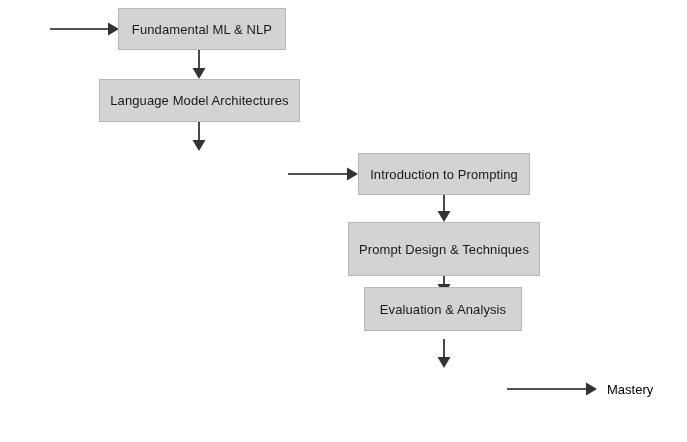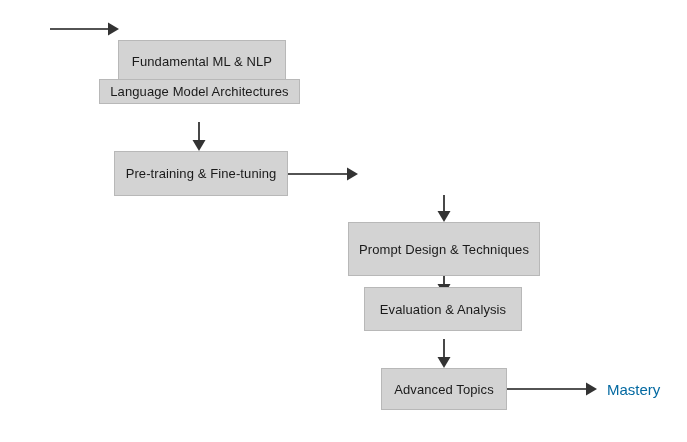--- a/index.html
+++ b/index.html
@@ -27,22 +27,22 @@
     font-size: 13px;
     line-height: 1;
     letter-spacing: 0.1px;
     white-space: nowrap;
   }
   .node-label {
     display: block;
   }
   .endpoint-label {
     position: absolute;
-    color: #0369a1;
-    font-size: 15px;
+    color: #000000;
+    font-size: 13px;
     line-height: 1;
     white-space: nowrap;
     display: flex;
     align-items: center;
   }
   svg.edges {
     position: absolute;
     left: 0;
     top: 0;
     width: 687px;
@@ -98,40 +98,37 @@
       <line x1="444" y1="339" x2="444" y2="357"></line>
       <polygon points="437.5,357 450.5,357 444,368"></polygon>
     </g>
 
     <g>
       <line x1="507" y1="389" x2="586" y2="389"></line>
       <polygon points="586,382.5 597,389 586,395.5"></polygon>
     </g>
   </svg>
 
-  <div class="node" style="left:118px; top:8px; width:168px; height:42px;margin-top:32px;">
+  <div class="node" style="left:118px; top:8px; width:168px; height:42px;">
     <span class="node-label">Fundamental ML &amp; NLP</span>
   </div>
 
-  <div class="node" style="left:99px; top:79px; width:201px; height:25px;">
+  <div class="node" style="left:99px; top:79px; width:201px; height:43px;">
     <span class="node-label">Language Model Architectures</span>
   </div>
 
-  <div class="node" style="left:114px; top:151px; width:174px; height:45px;">
-    <span class="node-label">Pre-training &amp; Fine-tuning</span>
+
+  <div class="node" style="left:358px; top:153px; width:172px; height:42px;">
+    <span class="node-label">Introduction to Prompting</span>
   </div>
-
 
   <div class="node" style="left:348px; top:222px; width:192px; height:54px;">
     <span class="node-label">Prompt Design &amp; Techniques</span>
   </div>
 
   <div class="node" style="left:364px; top:287px; width:158px; height:44px;">
     <span class="node-label">Evaluation &amp; Analysis</span>
   </div>
 
-  <div class="node" style="left:381px; top:368px; width:126px; height:42px;">
-    <span class="node-label">Advanced Topics</span>
-  </div>
 
   <div class="endpoint-label" style="left:607px; top:382px; height:14px;">Mastery</div>
 
 </div>
 
 </body></html>

